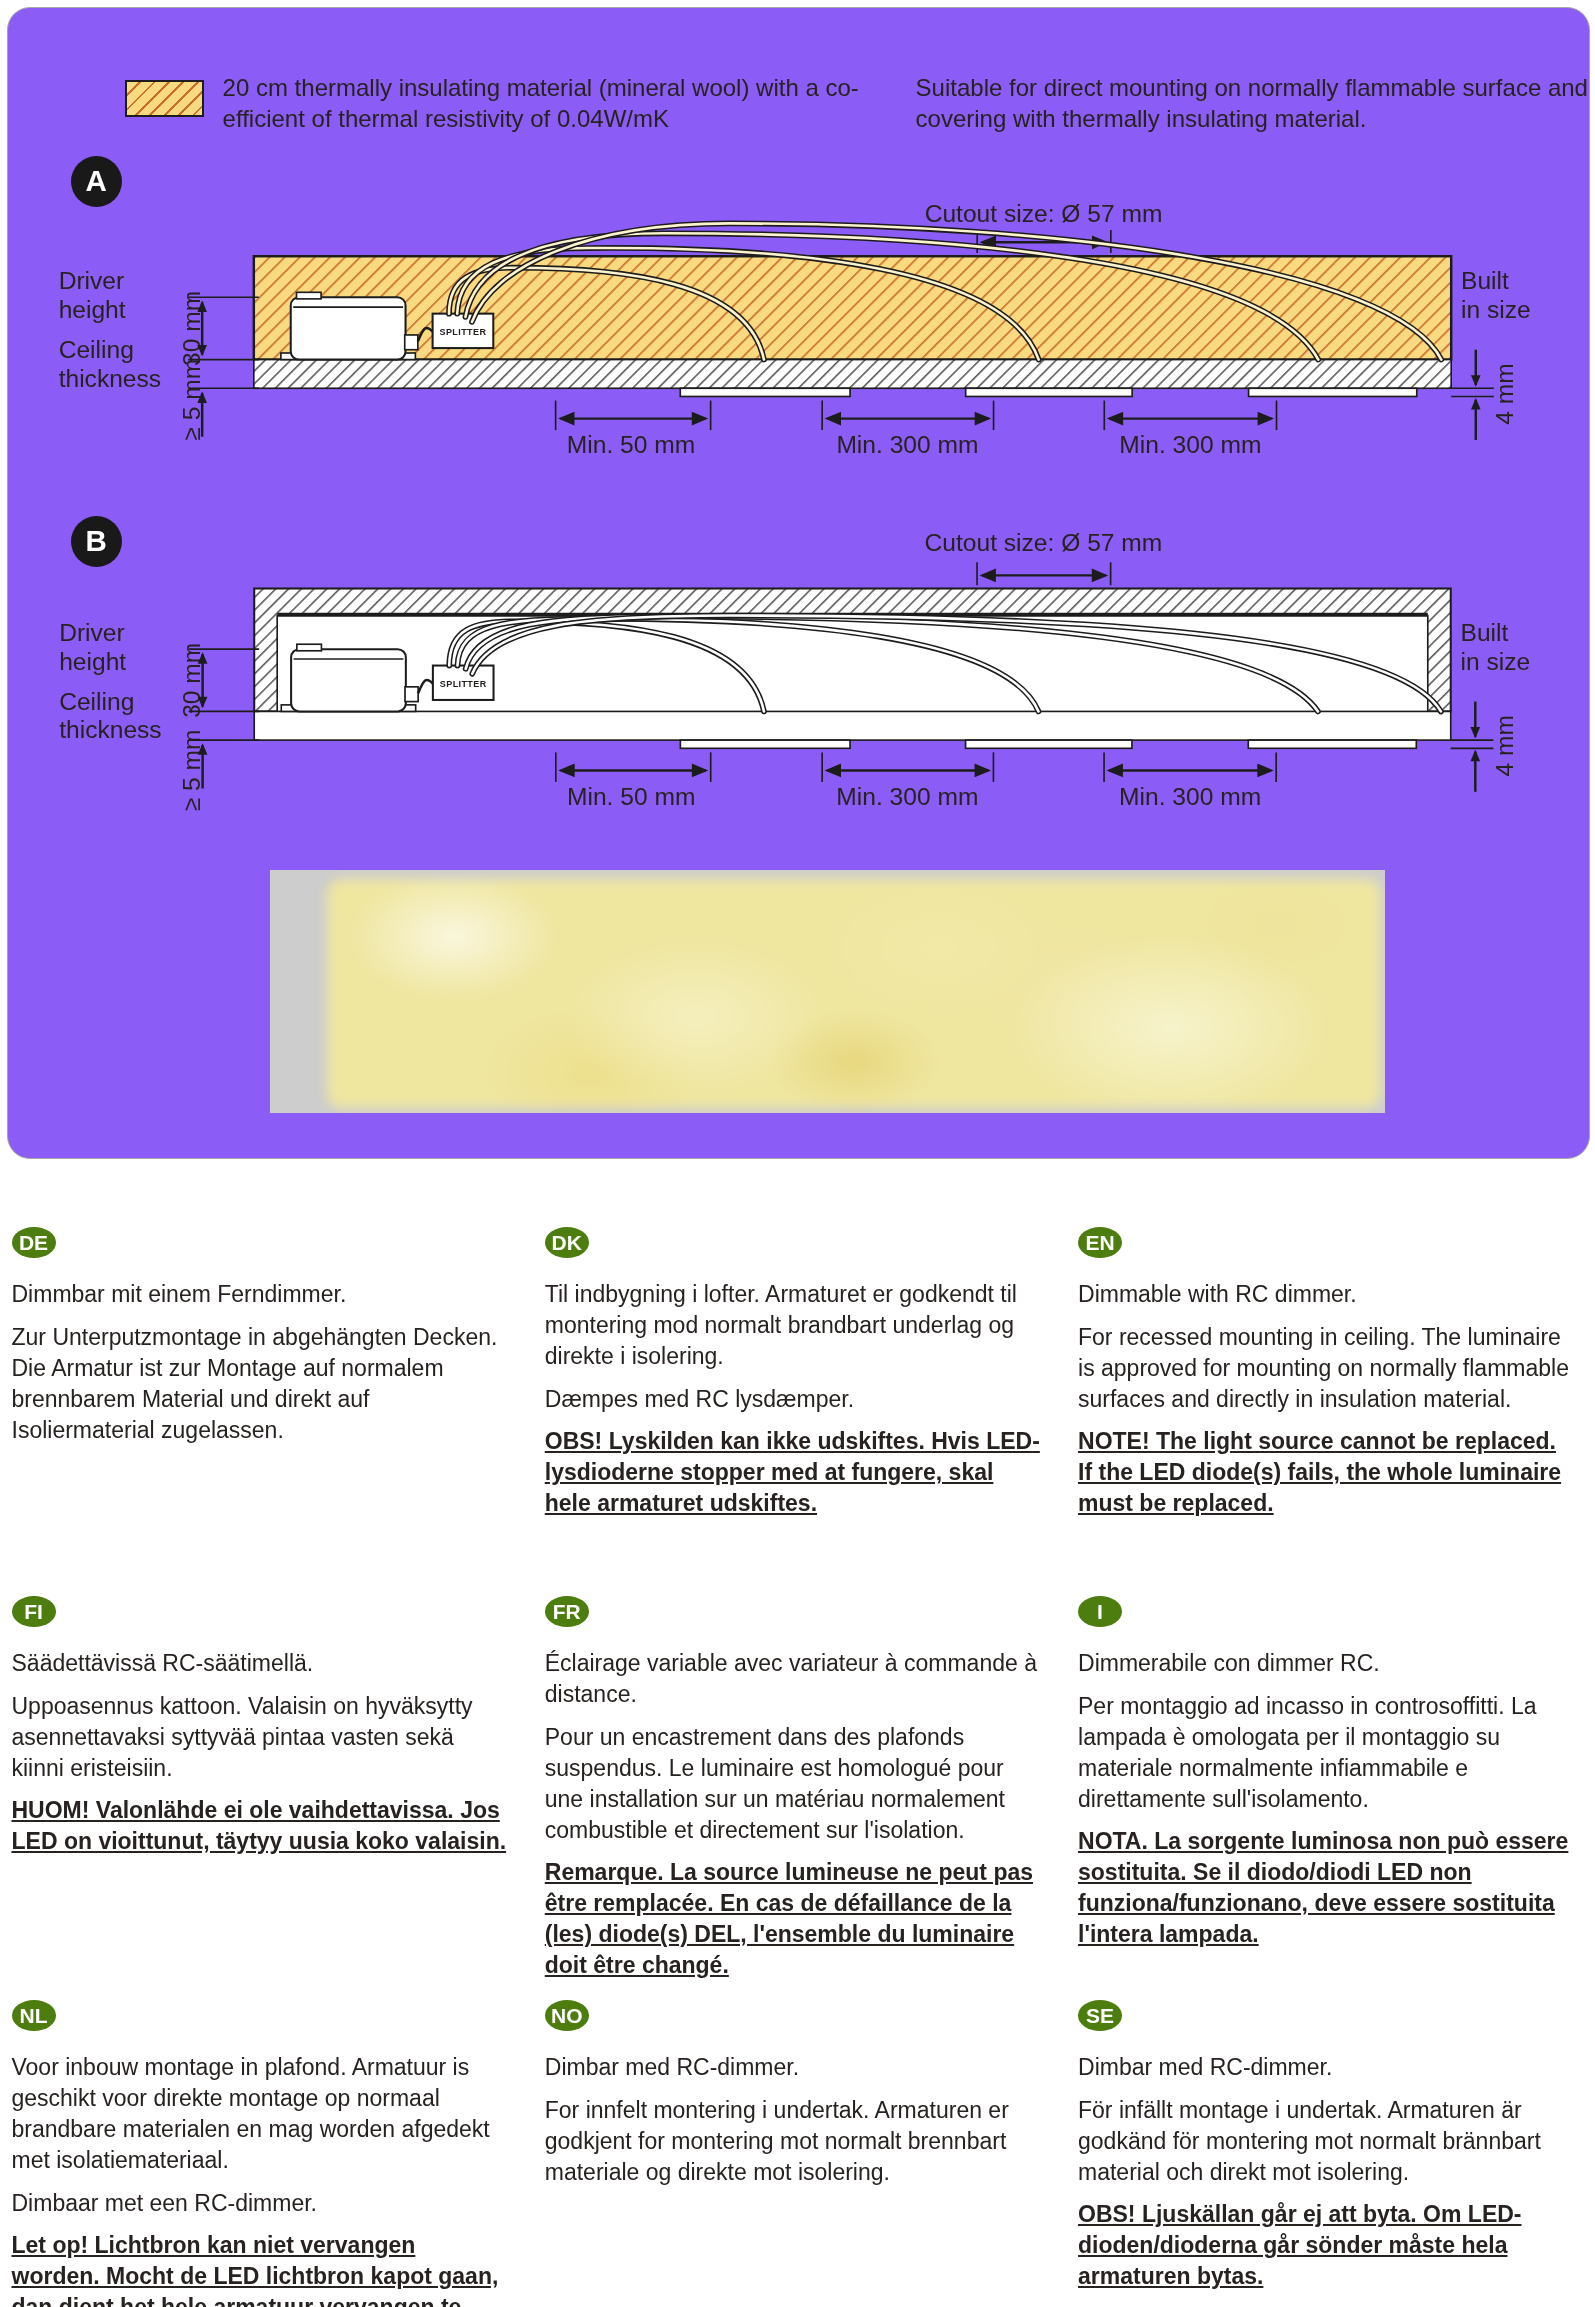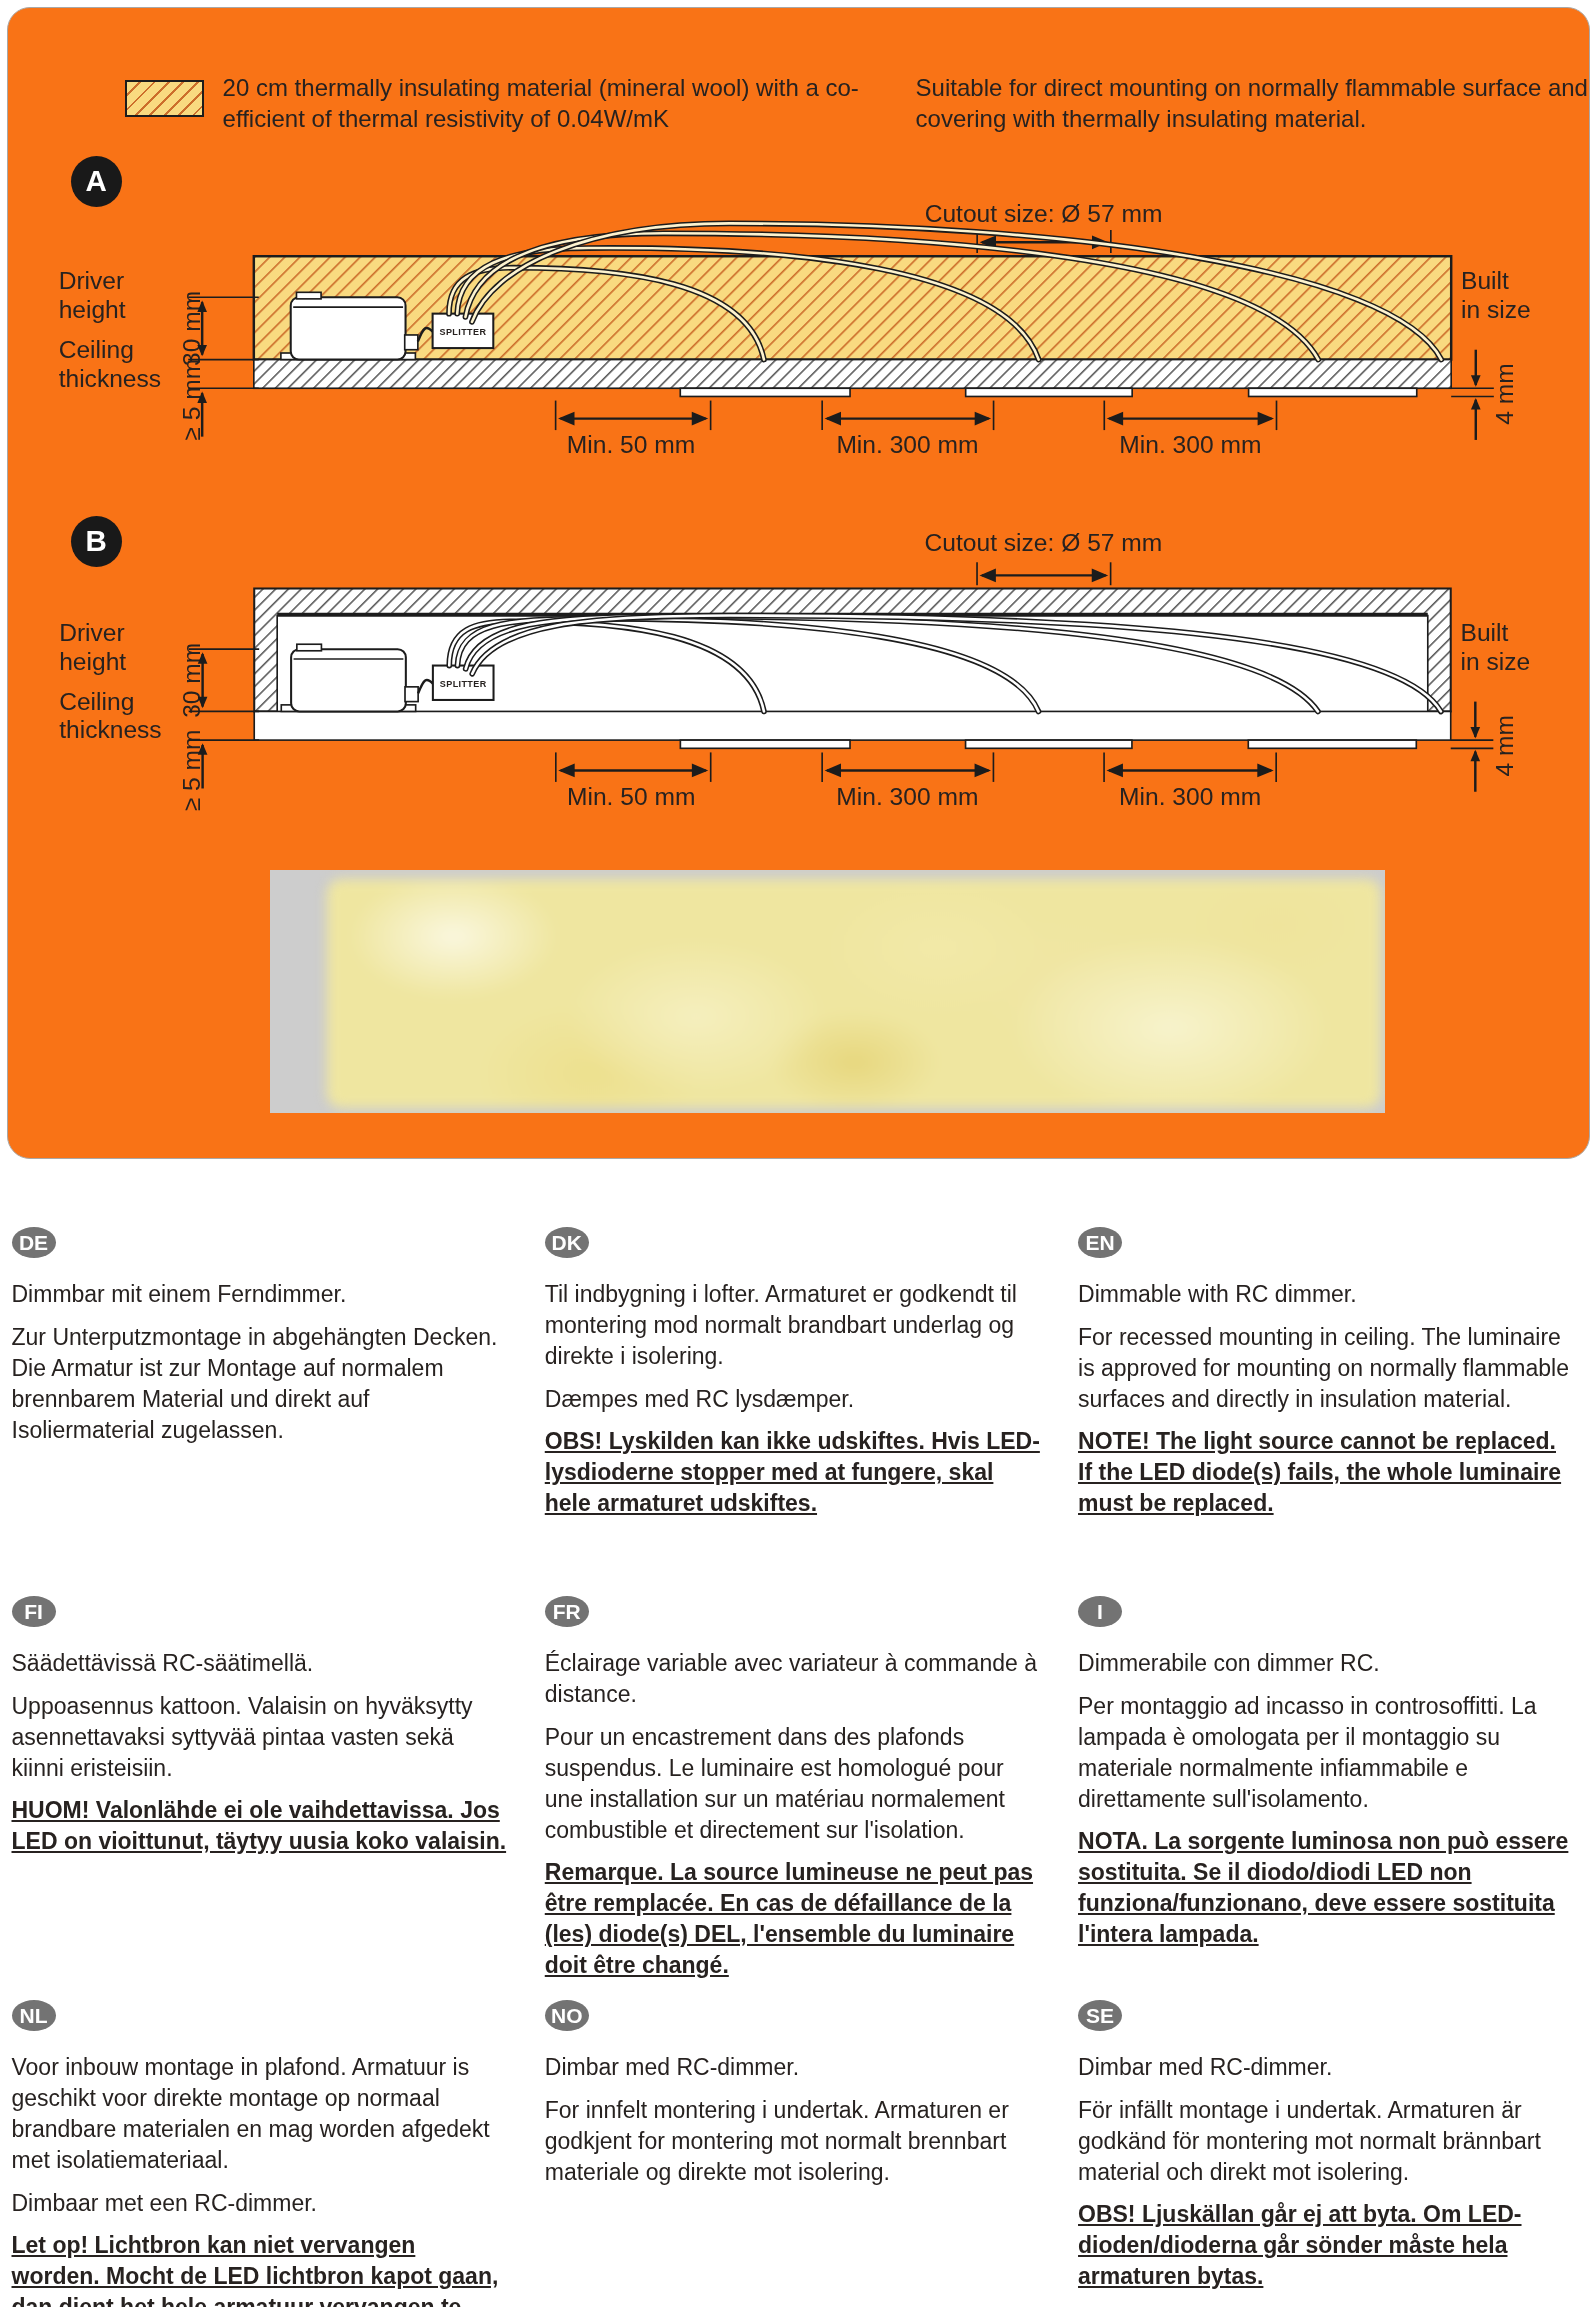--- a/index.html
+++ b/index.html
@@ -1,17 +1,17 @@
 <!DOCTYPE html>
 <html style="font-size:13px"><head>
 <meta charset="utf-8">
 <style>
   html,body{margin:0;padding:0;background:#ffffff;}
   body{width:1595px;height:2307px;position:relative;font-family:"Liberation Sans",sans-serif;color:#272220;overflow:hidden;}
-  .panel{position:absolute;left:6.6px;top:6.6px;width:1581px;height:1150px;border:1.6px solid #a8a8a8;border-radius:23px;background:#f97316;}
+  .panel{position:absolute;left:6.6px;top:6.6px;width:1581px;height:1150px;border:1.6px solid #a8a8a8;border-radius:23px;background:#8b5cf6;}
   .swatch{position:absolute;left:117px;top:72px;width:75px;height:33px;background:repeating-linear-gradient(135deg,rgba(0,0,0,0) 0 8.2px,#cc6e2b 8.2px 10.2px),#f9da80;border:2.5px solid #1c1c1c;}
   .legend-text{position:absolute;top:64px;font-size:24px;line-height:31px;color:#272220;}
   .legend-left{left:215px;width:648px;}
   .legend-right{left:908px;width:680px;}
   .badge-circle{position:absolute;width:51px;height:51px;border-radius:50%;background:#191919;color:#fff;font-size:29.5px;font-weight:700;display:flex;align-items:center;justify-content:center;}
   .badge-a{left:63px;top:148px;}
   .badge-b{left:63px;top:508px;}
   .diag{position:absolute;left:49px;}
   .diagA{top:189px;width:1509px;height:271px;}
   .diagB{top:492px;width:1509px;height:336px;}
@@ -22,21 +22,21 @@
       radial-gradient(180px 107px at 35% 60%,#f5efbe 0%,rgba(245,239,190,0) 72%),
       radial-gradient(164px 98px at 58% 30%,#f2e9a8 0%,rgba(242,233,168,0) 70%),
       radial-gradient(213px 123px at 80% 65%,#f7f3cc 0%,rgba(247,243,204,0) 75%),
       radial-gradient(131px 82px at 90% 20%,#efe49c 0%,rgba(239,228,156,0) 70%),
       radial-gradient(156px 98px at 25% 85%,#ede08e 0%,rgba(237,224,142,0) 72%),
       radial-gradient(123px 74px at 50% 80%,#e7d77e 0%,rgba(231,215,126,0) 70%),
       radial-gradient(139px 90px at 70% 45%,#f0e6a4 0%,rgba(240,230,164,0) 72%),
       #efe6a0;
     filter:blur(5.7px);}
   .langs{position:absolute;left:11.5px;top:1205px;right:19.7px;display:grid;grid-template-columns:repeat(3,1fr);grid-template-rows:369px 404px auto;column-gap:36px;padding-top:22px;}
-  .lang-badge{width:44px;height:31px;border-radius:50%;background:#737373;color:#fff;font-size:21px;font-weight:700;display:flex;align-items:center;justify-content:center;margin-bottom:21px;}
+  .lang-badge{width:44px;height:31px;border-radius:50%;background:#4d7c0f;color:#fff;font-size:21px;font-weight:700;display:flex;align-items:center;justify-content:center;margin-bottom:21px;}
   .cell p{margin:0 0 11.5px 0;font-size:23px;line-height:31px;max-width:508px;}
   .cell p.note{font-weight:700;text-decoration:underline;}
   svg text{font-family:"Liberation Sans",sans-serif;fill:#272220;font-size:30px;}
   svg .dim-line{stroke:#1c1c1c;stroke-width:3;fill:none;}
   svg .tick{stroke:#1c1c1c;stroke-width:2;fill:none;}
   svg .outline{stroke:#1c1c1c;fill:#ffffff;}
   svg .cable-o{stroke:#1c1c1c;stroke-width:7;fill:none;stroke-linecap:round;}
   svg .cable-iA{stroke:#fdf3cf;stroke-width:3.2;fill:none;stroke-linecap:round;}
   svg .cable-iB{stroke:#ffffff;stroke-width:3.2;fill:none;stroke-linecap:round;}
   svg .splitter-label{font-size:11px;font-weight:700;letter-spacing:.5px;}

